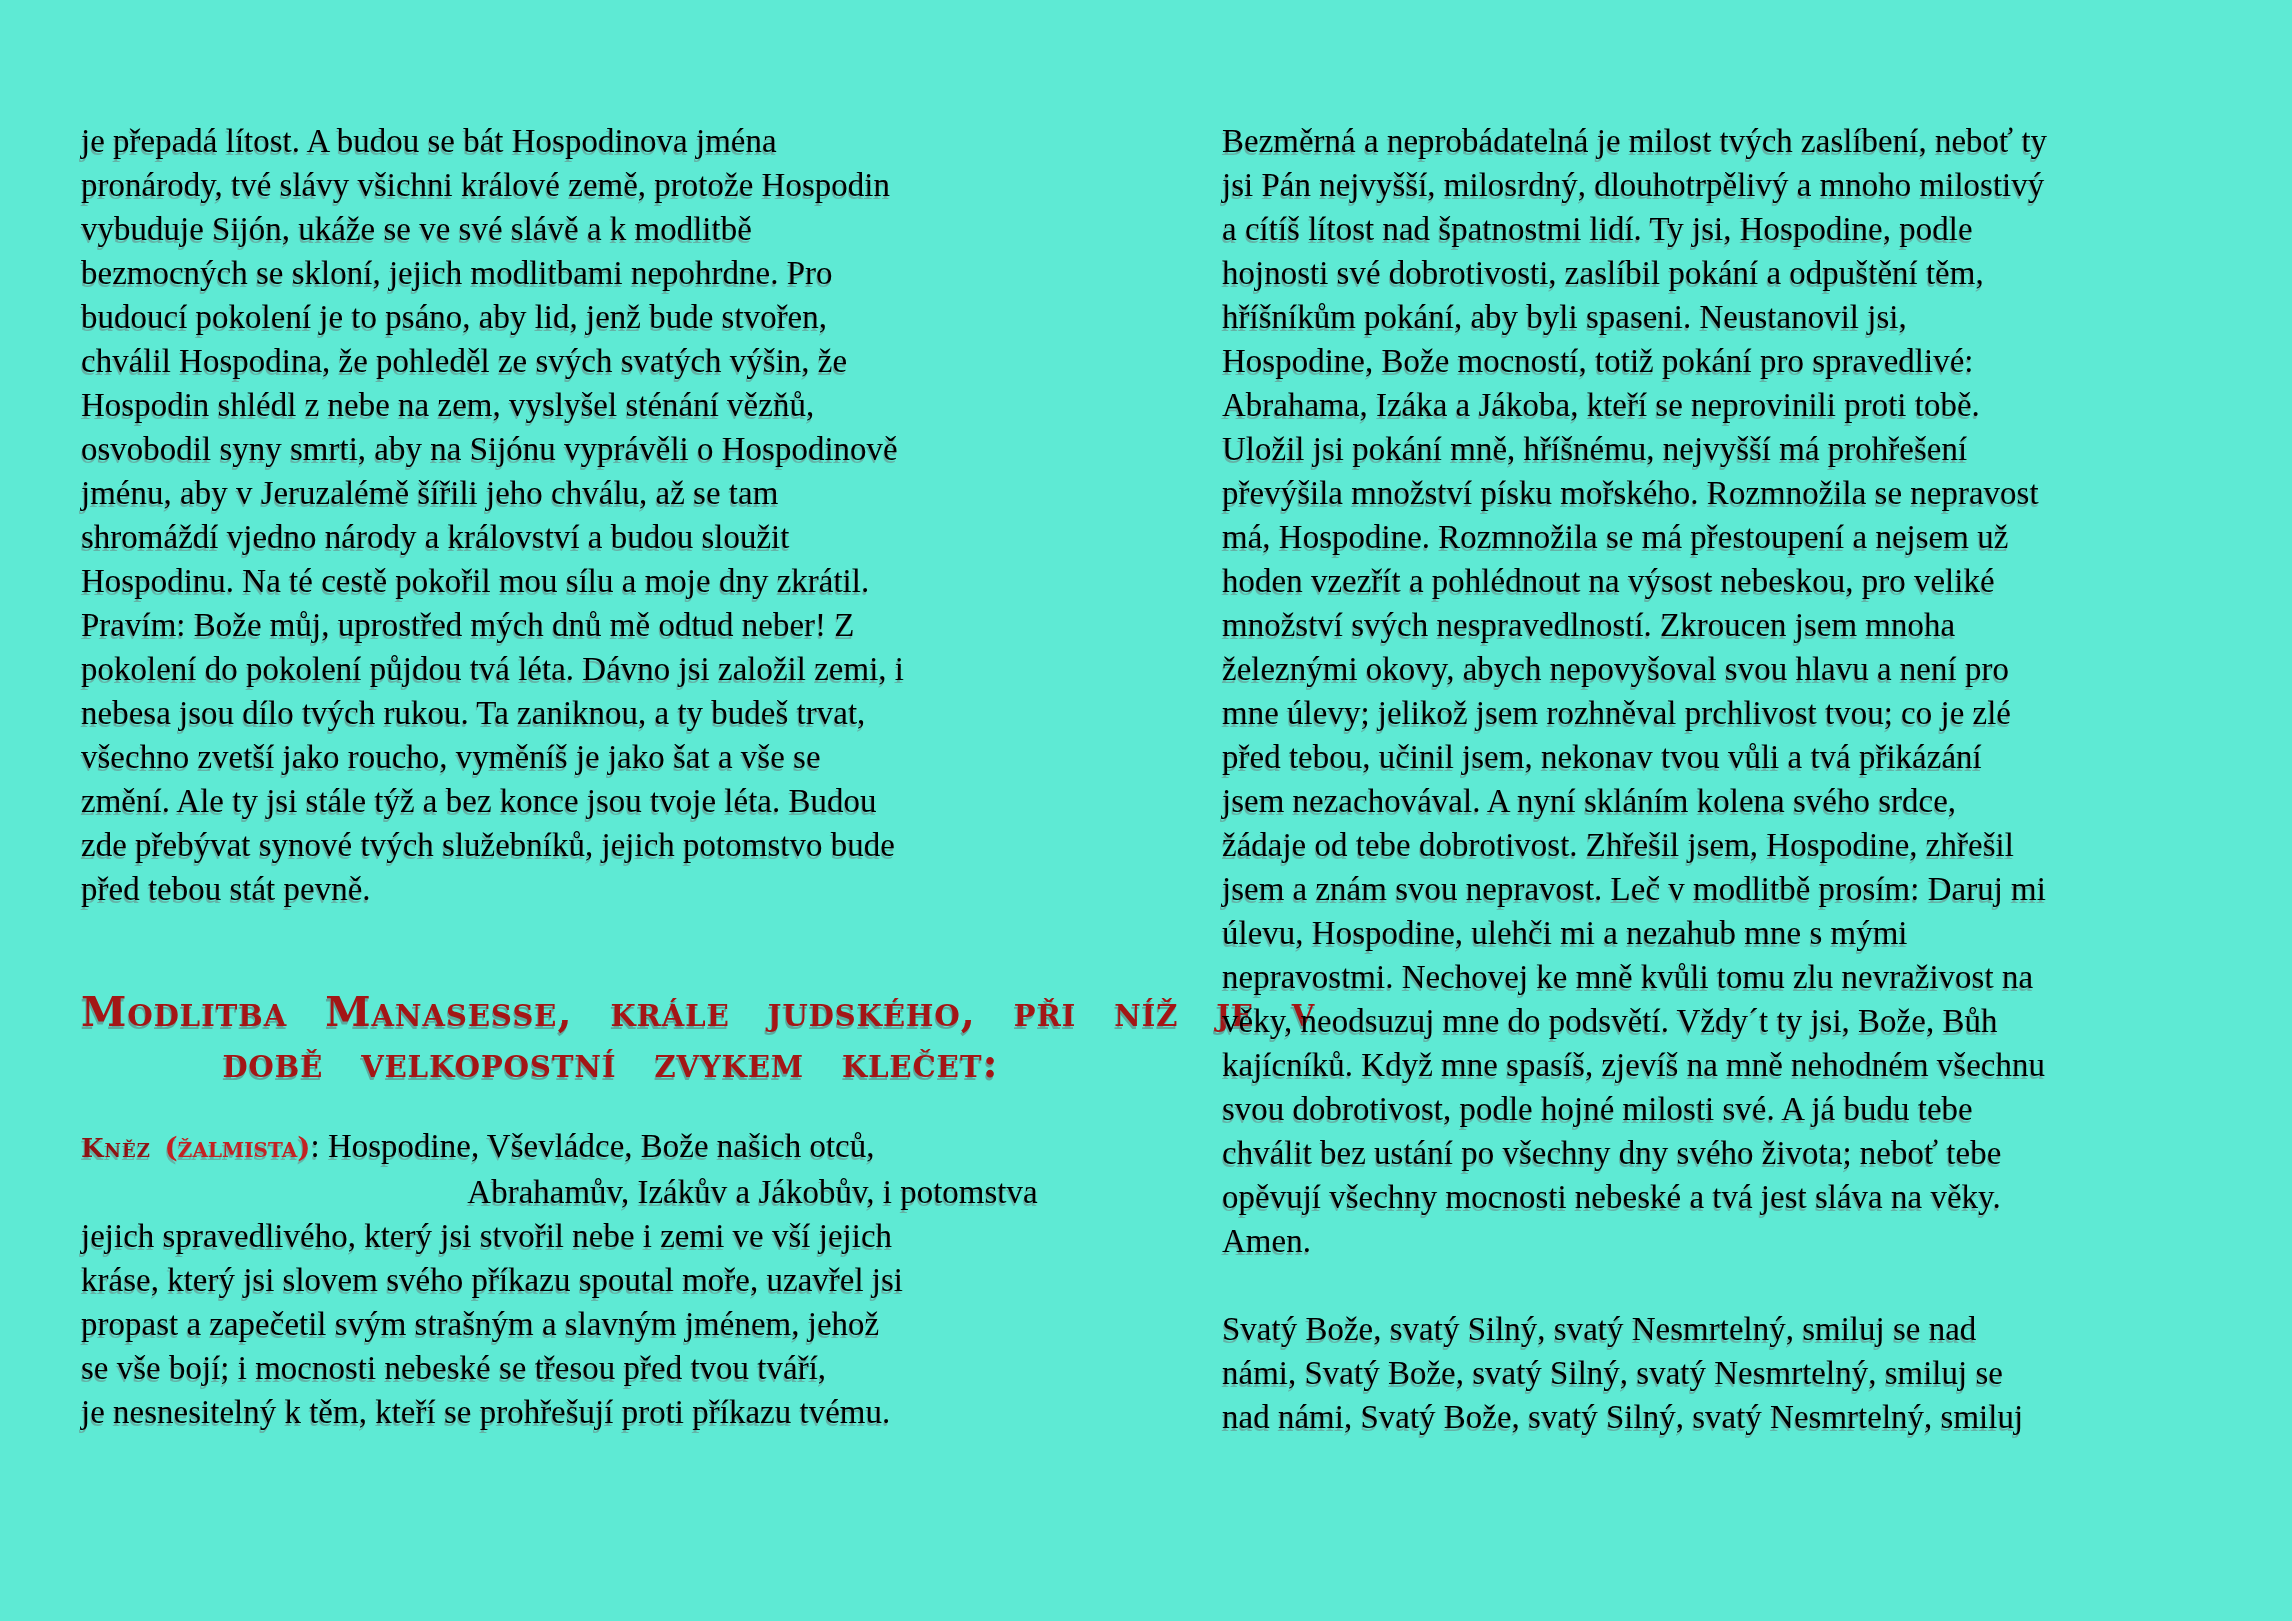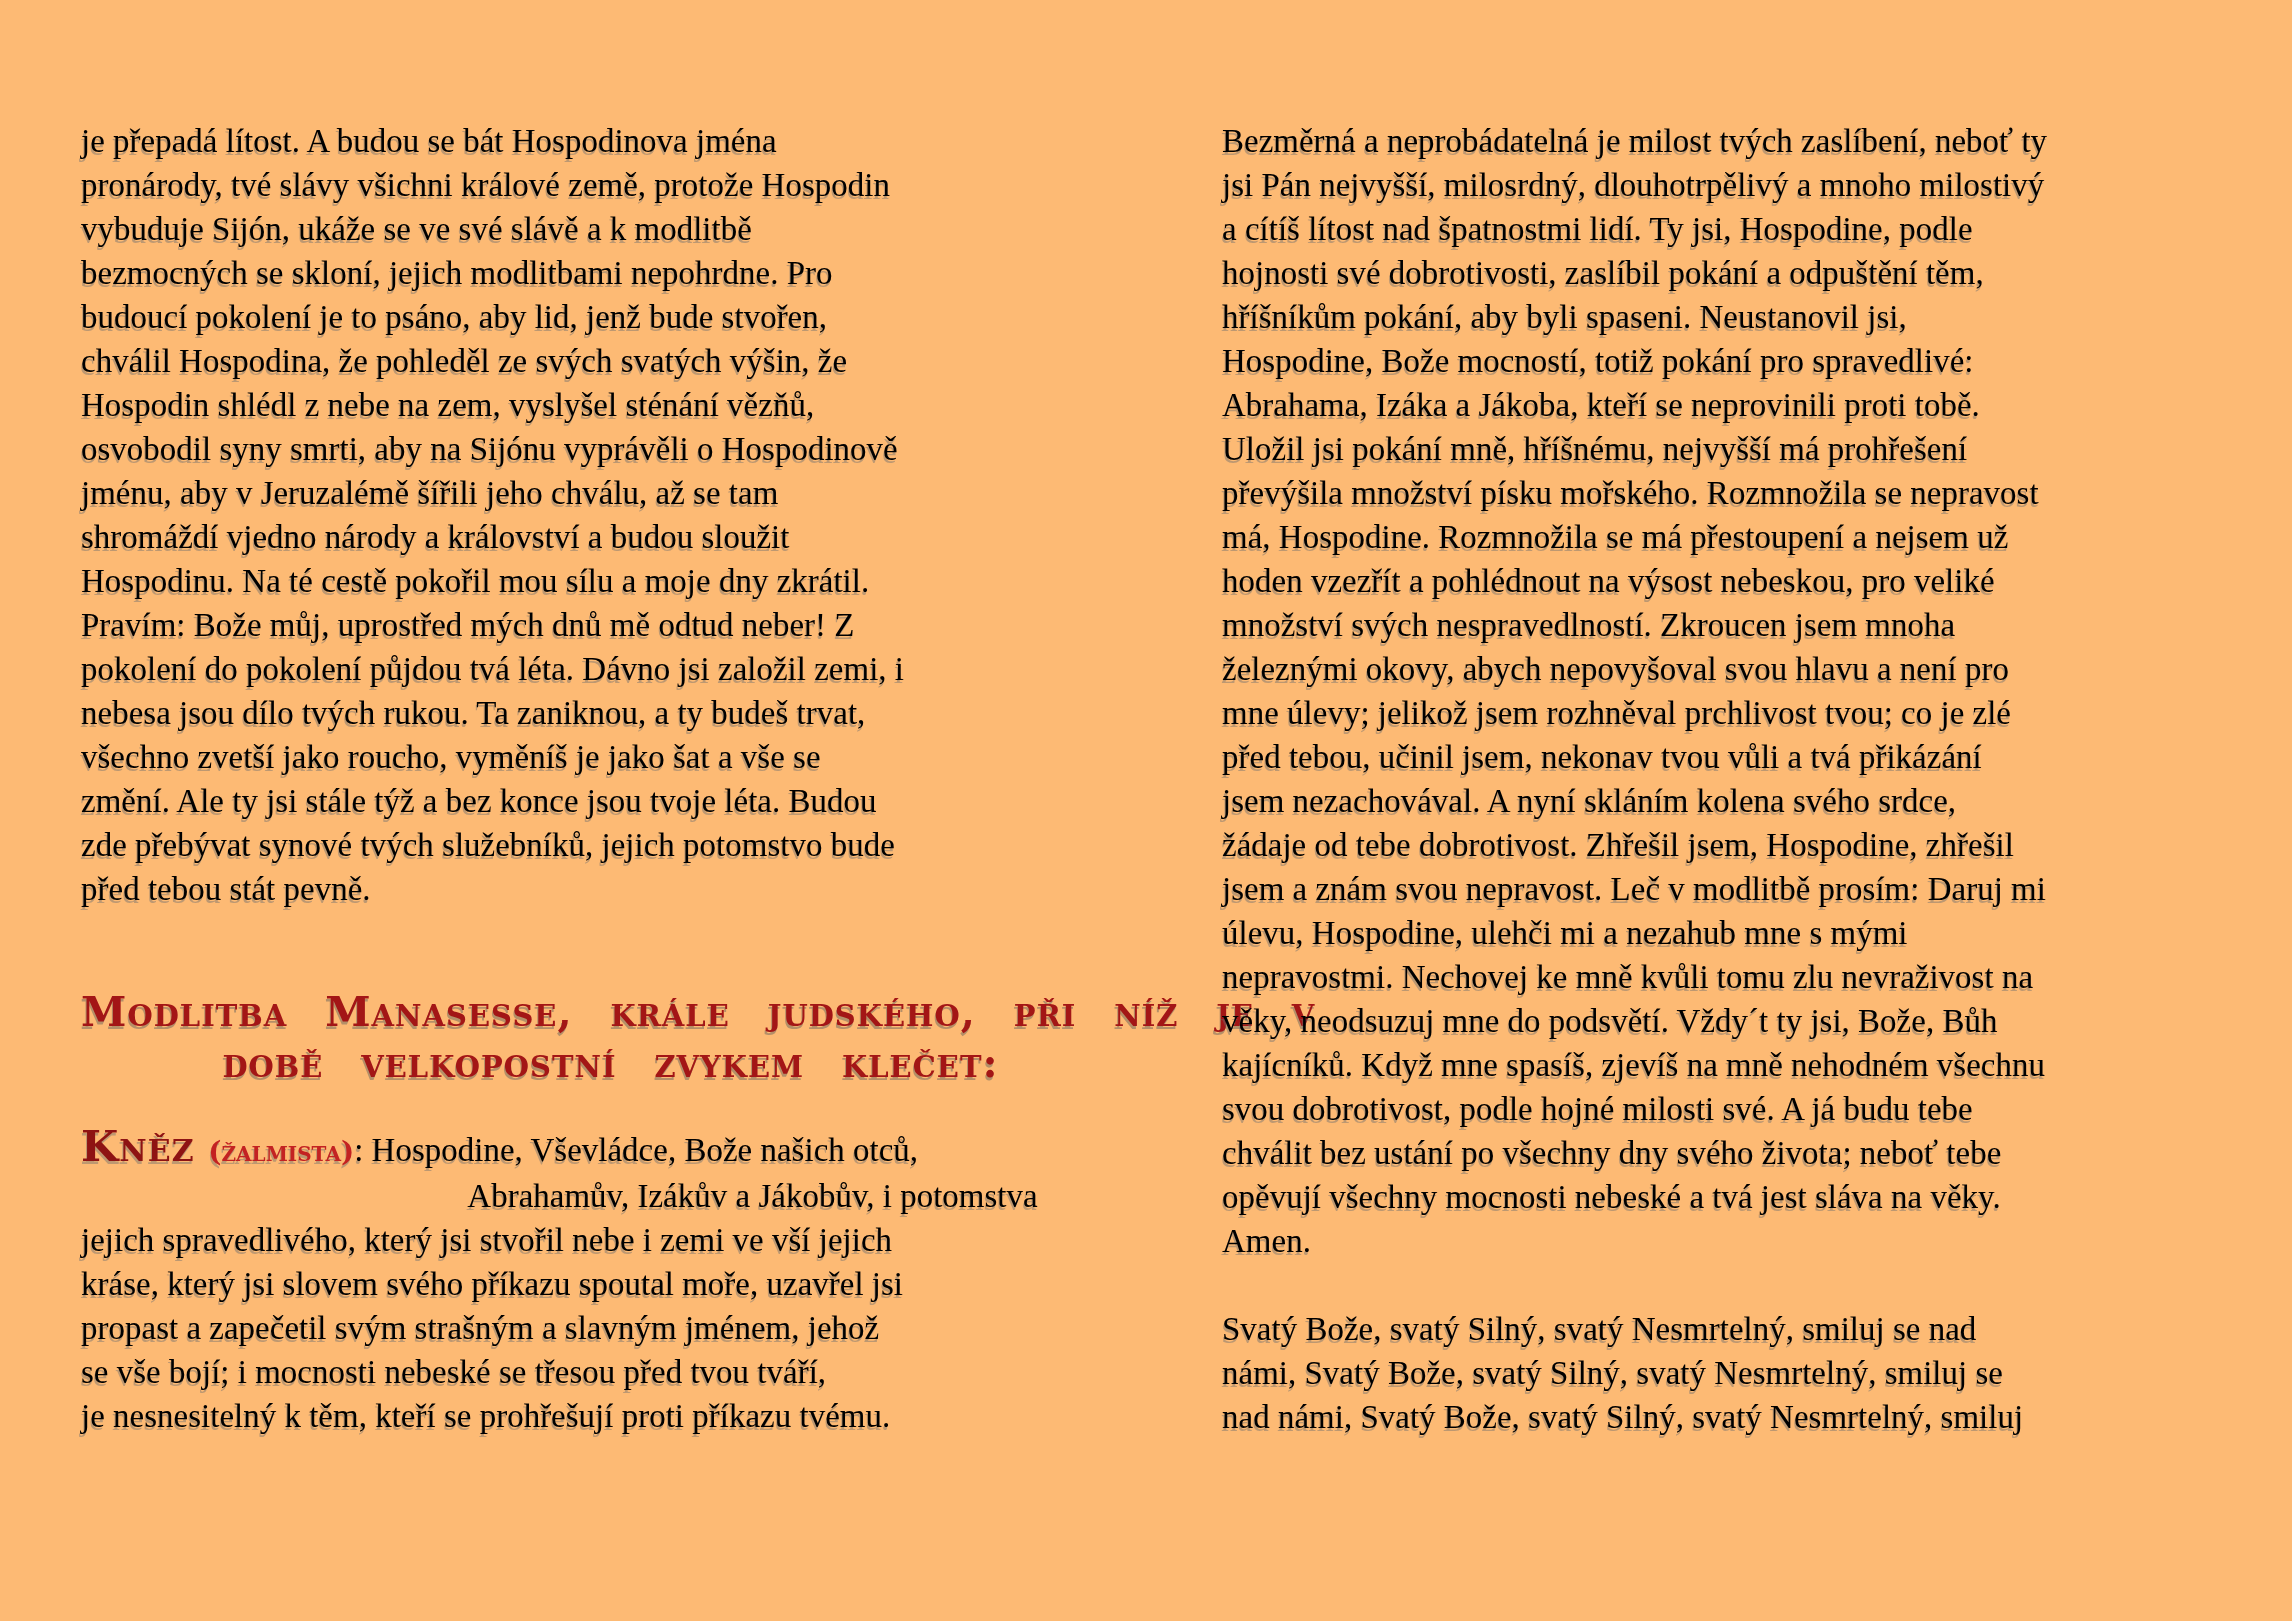--- a/index.html
+++ b/index.html
@@ -4,21 +4,21 @@
 <style>
   html, body {
     margin: 0;
     padding: 0;
     background: #ffffff;
   }
   #page {
     position: relative;
     width: 2293px;
     height: 1621px;
-    background: #fdba74;
+    background: #5eead4;
     font-family: "Liberation Serif", serif;
     color: #000000;
     overflow: hidden;
   }
   .col {
     position: absolute;
     top: 119px;
   }
   .col-left  { left: 81px;   width: 1059px; }
   .col-right { left: 1222px; width: 1039px; }
@@ -43,21 +43,21 @@
     word-spacing: 0.55em;
     color: #a31616;
     white-space: nowrap;
     text-shadow: -1px 2.9px 0 rgba(90,90,90,0.45);
   }
   .priest-paragraph { margin-top: 35px; }
   .priest-label {
     font-family: "DejaVu Serif", serif;
     font-variant: small-caps;
     font-weight: bold;
-    font-size: 43px;
+    font-size: 26px;
     line-height: 44px;
     letter-spacing: 1px;
     color: #8e1313;
   }
   .priest-note {
     font-family: "DejaVu Serif", serif;
     font-variant: small-caps;
     font-weight: bold;
     font-size: 28px;
     line-height: 44px;

